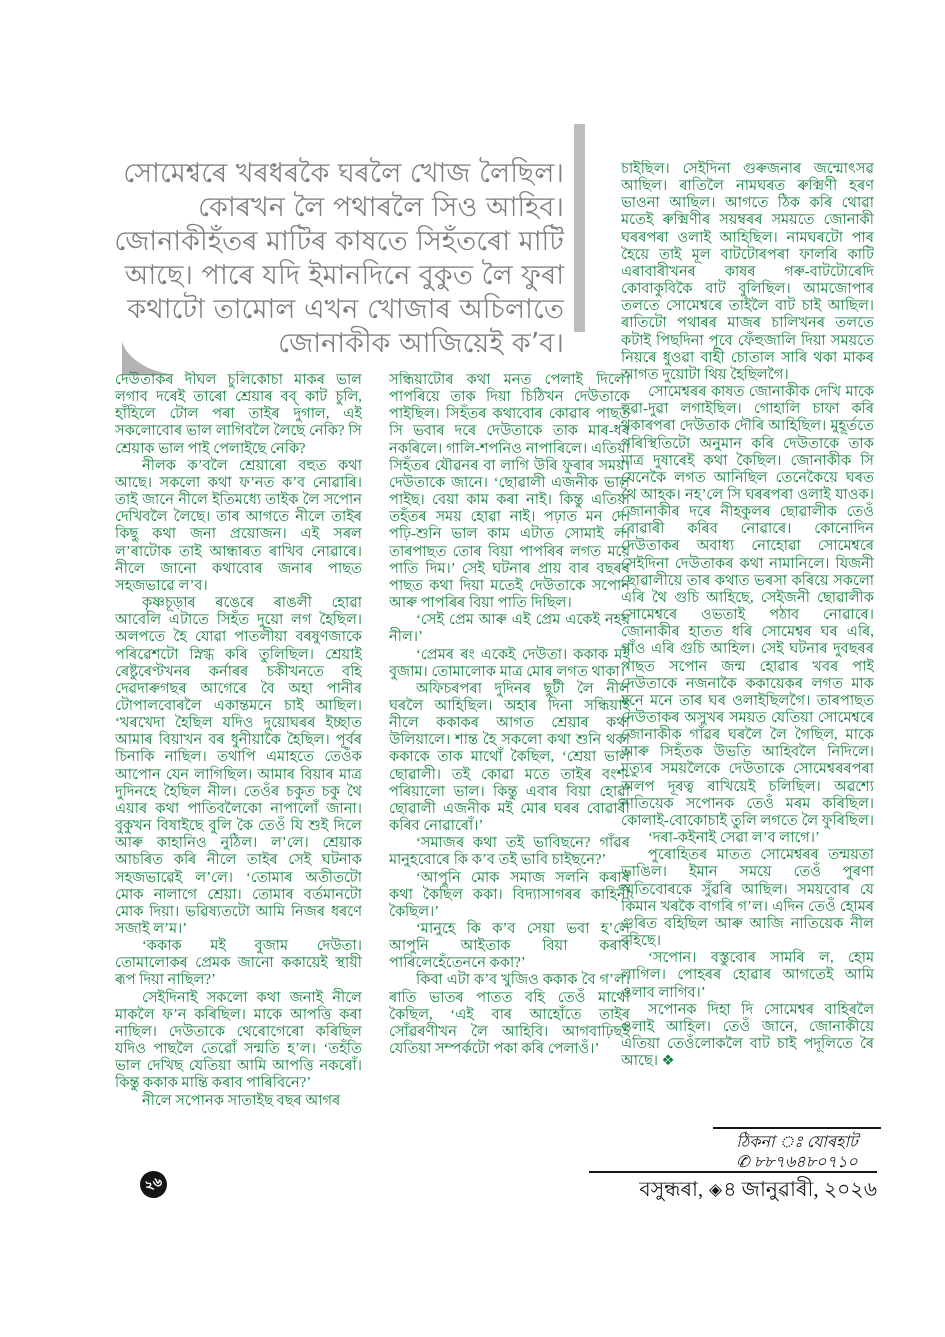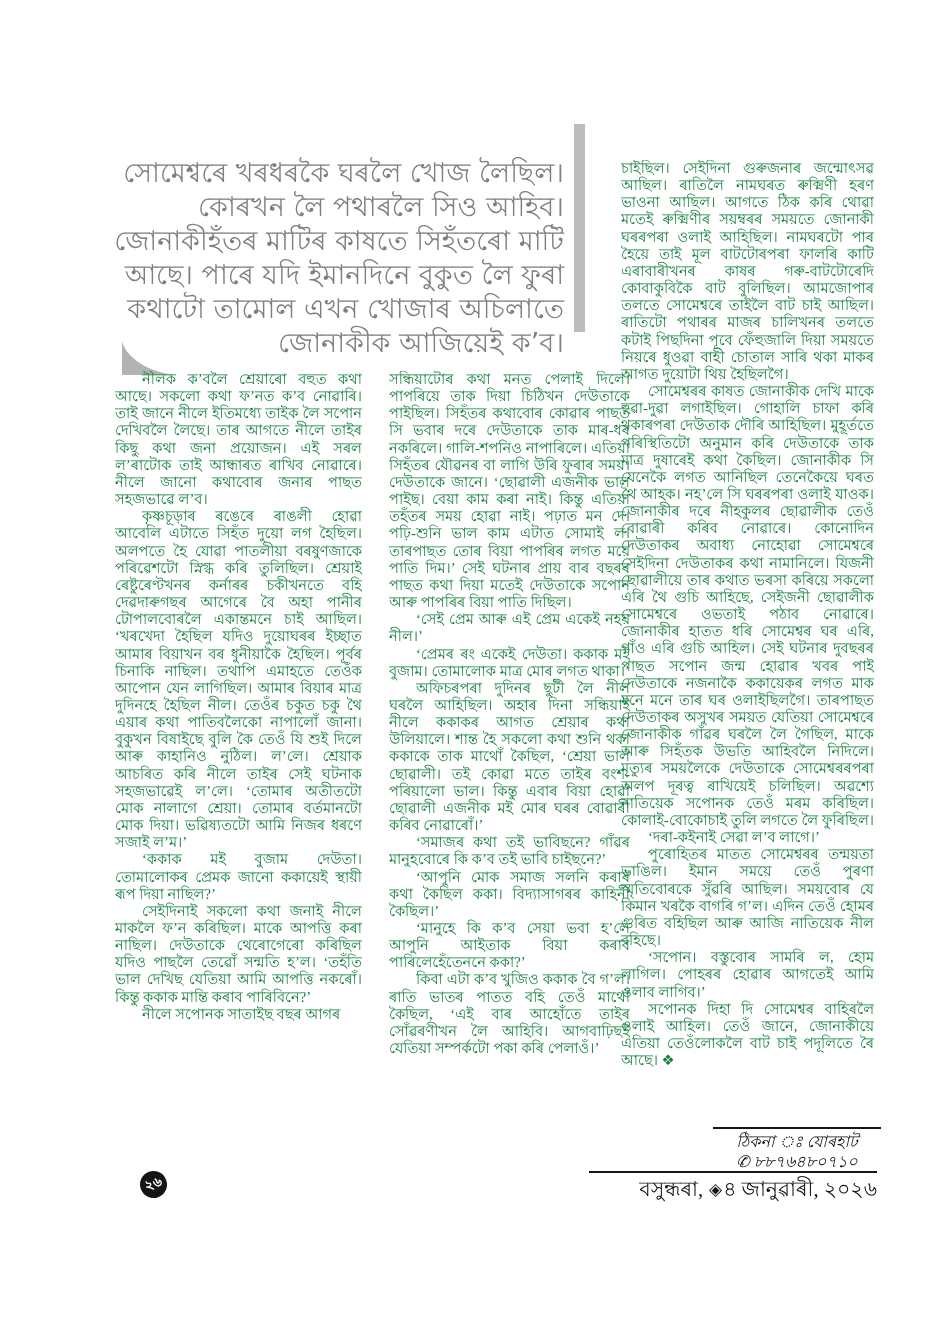--- a/index.html
+++ b/index.html
@@ -53,20 +53,21 @@
 
   <div class="vbar"></div>
 
   <div class="curl">
     <svg width="52" height="34" viewBox="0 0 52 34" xmlns="http://www.w3.org/2000/svg">
       <path d="M0,0 C3,14 22,30 52,34 L0,34 Z" fill="#b3b3b3"></path>
     </svg>
   </div>
 
   <div class="col col1">
+      <p class="para">দেউতাকৰ দীঘল চুলিকোচা মাকৰ ভাল লগাব দৰেই তাৰো শ্ৰেয়াৰ বব্ কাট চুলি, হাঁহিলে টোল পৰা তাইৰ দুগাল, এই সকলোবোৰ ভাল লাগিবলৈ লৈছে নেকি? সি শ্ৰেয়াক ভাল পাই পেলাইছে নেকি?</p>
       <p class="para indent">নীলক ক’বলৈ শ্ৰেয়াৰো বহুত কথা আছে। সকলো কথা ফ’নত ক’ব নোৱাৰি। তাই জানে নীলে ইতিমধ্যে তাইক লৈ সপোন দেখিবলৈ লৈছে। তাৰ আগতে নীলে তাইৰ কিছু কথা জনা প্ৰয়োজন। এই সৰল ল’ৰাটোক তাই আন্ধাৰত ৰাখিব নোৱাৰে। নীলে জানো কথাবোৰ জনাৰ পাছত সহজভাৱে ল’ব।</p>
       <p class="para indent">কৃষ্ণচূড়াৰ ৰঙেৰে ৰাঙলী হোৱা আবেলি এটাতে সিহঁত দুয়ো লগ হৈছিল। অলপতে হৈ যোৱা পাতলীয়া বৰষুণজাকে পৰিৱেশটো স্নিগ্ধ কৰি তুলিছিল। শ্ৰেয়াই ৰেষ্টুৰেণ্টখনৰ কৰ্নাৰৰ চকীখনতে বহি দেৱদাৰুগছৰ আগেৰে বৈ অহা পানীৰ টোপালবোৰলৈ একান্তমনে চাই আছিল। ‘খৰখেদা হৈছিল যদিও দুয়োঘৰৰ ইচ্ছাত আমাৰ বিয়াখন বৰ ধুনীয়াকৈ হৈছিল। পূৰ্বৰ চিনাকি নাছিল। তথাপি এমাহতে তেওঁক আপোন যেন লাগিছিল। আমাৰ বিয়াৰ মাত্ৰ দুদিনহে হৈছিল নীল। তেওঁৰ চকুত চকু থৈ এয়াৰ কথা পাতিবলৈকো নাপালোঁ জানা। বুকুখন বিষাইছে বুলি কৈ তেওঁ যি শুই দিলে আৰু কাহানিও নুঠিল। ল’লে। শ্ৰেয়াক আচৰিত কৰি নীলে তাইৰ সেই ঘটনাক সহজভাৱেই ল’লে। ‘তোমাৰ অতীতটো মোক নালাগে শ্ৰেয়া। তোমাৰ বৰ্তমানটো মোক দিয়া। ভৱিষ্যতটো আমি নিজৰ ধৰণে সজাই ল’ম।’</p>
       <p class="para indent">‘ককাক মই বুজাম দেউতা। তোমালোকৰ প্ৰেমক জানো ককায়েই স্থায়ী ৰূপ দিয়া নাছিল?’</p>
       <p class="para indent">সেইদিনাই সকলো কথা জনাই নীলে মাকলৈ ফ’ন কৰিছিল। মাকে আপত্তি কৰা নাছিল। দেউতাকে থেৰোগেৰো কৰিছিল যদিও পাছলৈ তেৱোঁ সন্মতি হ’ল। ‘তহঁতি ভাল দেখিছ যেতিয়া আমি আপত্তি নকৰোঁ। কিন্তু ককাক মান্তি কৰাব পাৰিবিনে?’</p>
       <p class="para indent">নীলে সপোনক সাতাইছ বছৰ আগৰ</p>
     </div>
   <div class="col col2">
       <p class="para">সন্ধিয়াটোৰ কথা মনত পেলাই দিলে। পাপৰিয়ে তাক দিয়া চিঠিখন দেউতাকে পাইছিল। সিহঁতৰ কথাবোৰ কোৱাৰ পাছত সি ভবাৰ দৰে দেউতাকে তাক মাৰ-ধৰ নকৰিলে। গালি-শপনিও নাপাৰিলে। এতিয়া সিহঁতৰ যৌৱনৰ বা লাগি উৰি ফুৰাৰ সময়। দেউতাকে জানে। ‘ছোৱালী এজনীক ভাল পাইছ। বেয়া কাম কৰা নাই। কিন্তু এতিয়া তহঁতৰ সময় হোৱা নাই। পঢ়াত মন দে। পঢ়ি-শুনি ভাল কাম এটাত সোমাই ল। তাৰপাছত তোৰ বিয়া পাপৰিৰ লগত ময়ে পাতি দিম।’ সেই ঘটনাৰ প্ৰায় বাৰ বছৰৰ পাছত কথা দিয়া মতেই দেউতাকে সপোন আৰু পাপৰিৰ বিয়া পাতি দিছিল।</p>
       <p class="para indent">‘সেই প্ৰেম আৰু এই প্ৰেম একেই নহয় নীল।’</p>
       <p class="para indent">‘প্ৰেমৰ ৰং একেই দেউতা। ককাক মই বুজাম। তোমালোক মাত্ৰ মোৰ লগত থাকা।’</p>

